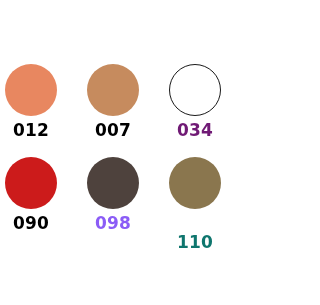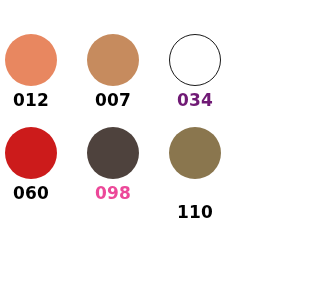--- a/index.html
+++ b/index.html
@@ -15,21 +15,21 @@
     overflow: hidden;
     position: relative;
   }
   .swatch-grid {
     position: absolute;
     left: 0;
     top: 0;
     width: 236px;
     height: 305px;
     box-sizing: border-box;
-    padding-top: 34px;
+    padding-top: 64px;
   }
   .swatch-row {
     display: flex;
     width: 246px;
     margin-left: -10px;
     height: 93px;
   }
   .swatch-cell {
     width: 82px;
     display: flex;
@@ -75,25 +75,25 @@
     </div>
     <div class="swatch-cell">
       <div class="swatch-disc outlined" style="background-color: rgb(255, 255, 255);"></div>
       <div class="swatch-label" style="color: #701a75;">034</div>
     </div>
   </div>
 
   <div class="swatch-row">
     <div class="swatch-cell">
       <div class="swatch-disc" style="background-color: rgb(204, 27, 27);"></div>
-      <div class="swatch-label" style="color: rgb(0, 0, 0);">060</div>
+      <div class="swatch-label" style="color: rgb(0, 0, 0);">090</div>
     </div>
     <div class="swatch-cell">
       <div class="swatch-disc" style="background-color: rgb(78, 66, 61);"></div>
-      <div class="swatch-label" style="color: #ec4899;">098</div>
+      <div class="swatch-label" style="color: #8b5cf6;">098</div>
     </div>
     <div class="swatch-cell">
       <div class="swatch-disc" style="background-color: rgb(138, 118, 78);"></div>
-      <div class="swatch-label" style="color: #000000; margin-top: 25px;">110</div>
+      <div class="swatch-label" style="color: #0f766e; margin-top: 25px;">110</div>
     </div>
   </div>
 
 </div>
 
 </body></html>

